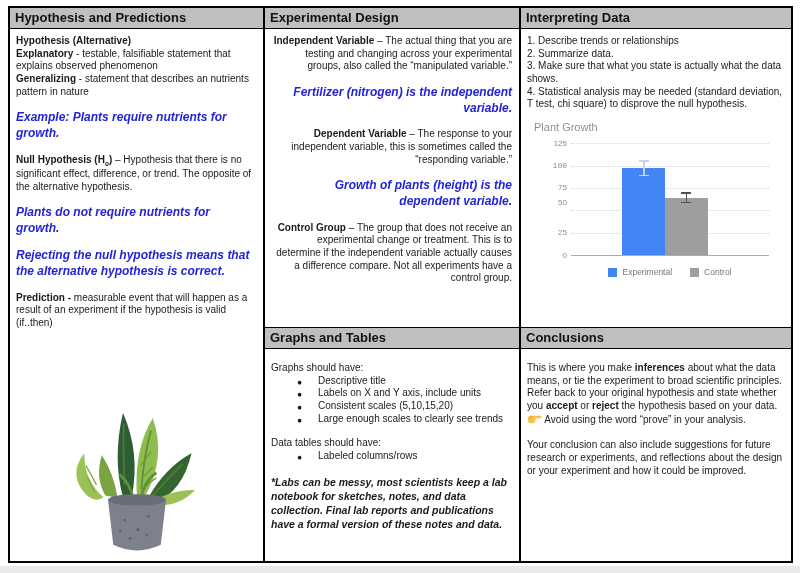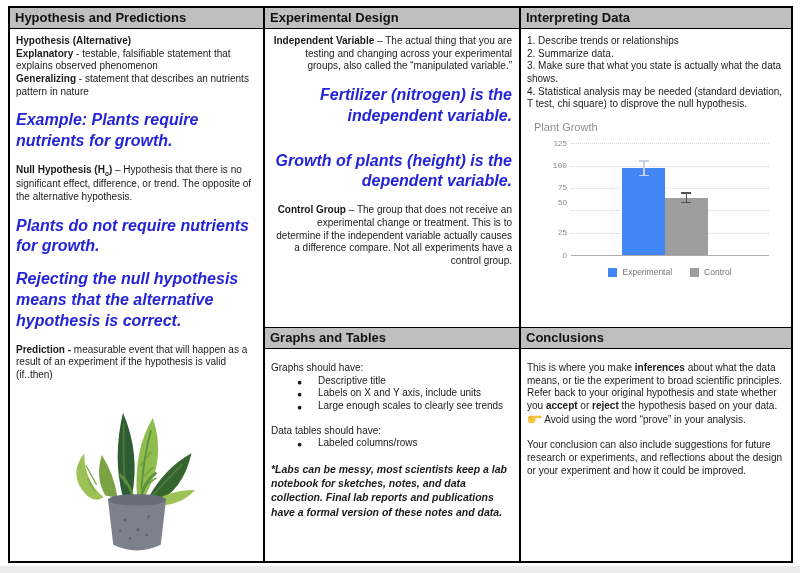--- a/index.html
+++ b/index.html
@@ -14,21 +14,21 @@
         font-weight:700;font-size:13px;color:#111;padding:2px 0 0 5px;box-sizing:border-box;}
   .band.mid{border-top:1px solid #000;height:22px;}
   .cell{padding:6px 7px 4px 6px;box-sizing:border-box;overflow:hidden;}
   .cell-top2{height:298px;flex:0 0 auto;text-align:right;}
   .cell-top3{height:298px;flex:0 0 auto;}
   .cell-fill{flex:1;}
   .blk{font-size:10px;line-height:1.27;color:#1a1a1a;}
   .blk sub{font-size:0.65em;}
   .gap{height:12px;}
   .gap-sm{height:7px;}
-  .blue{color:#2424d6;font-style:italic;font-weight:700;font-size:16px;line-height:1.3;}
+  .blue{color:#2424d6;font-style:italic;font-weight:700;font-size:12px;line-height:1.3;}
   .footnote{font-size:10.5px;font-style:italic;font-weight:700;line-height:1.35;color:#1a1a1a;}
   .bullet{position:relative;padding-left:47px;}
   .bullet::before{content:"●";position:absolute;left:26px;top:2px;font-size:8.5px;}
   .inline-icon{display:inline-block;vertical-align:-1px;}
   
   #plant-wrap{text-align:center;margin-top:6px;}
   
   .chart{position:relative;width:246px;height:172px;margin:10px 0 0 2px;}
   .chart-title{position:absolute;left:5px;top:0;font-size:11px;color:#8f8f8f;}
   .chart-plot{position:absolute;left:42px;top:22px;width:198px;height:112px;}
@@ -96,31 +96,33 @@
     </div>
   </div>
 
   <div class="col" id="col2">
     <div class="band">Experimental Design</div>
     <div class="cell cell-top2">
         <div class="blk"><span style="font-weight: 700;">Independent Variable</span><span> – The actual thing that you are testing and changing across your experimental groups, also called the “manipulated variable.”</span></div>
         <div class="blk gap"></div>
         <div class="blk blue"><span>Fertilizer (nitrogen) is the independent variable.</span></div>
         <div class="blk gap"></div>
+        <div class="blk"><span style="font-weight: 700;">Dependent Variable</span><span> – The response to your independent variable, this is sometimes called the “responding variable.”</span></div>
         <div class="blk gap"></div>
         <div class="blk blue"><span>Growth of plants (height) is the dependent variable.</span></div>
         <div class="blk gap"></div>
         <div class="blk"><span style="font-weight: 700;">Control Group</span><span> – The group that does not  receive an experimental change or treatment. This is to determine if the independent variable actually causes a difference compare.  Not all experiments have a control group.</span></div>
       </div>
     <div class="band mid">Graphs and Tables</div>
     <div class="cell cell-fill">
         <div class="blk gap-sm"></div>
         <div class="blk"><span>Graphs should have:</span></div>
         <div class="blk bullet"><span>Descriptive title</span></div>
         <div class="blk bullet"><span>Labels on X and Y axis, include units</span></div>
+        <div class="blk bullet"><span>Consistent scales (5,10,15,20)</span></div>
         <div class="blk bullet"><span>Large enough scales to clearly see trends</span></div>
         <div class="blk gap"></div>
         <div class="blk"><span>Data tables should have:</span></div>
         <div class="blk bullet"><span>Labeled columns/rows</span></div>
         <div class="blk gap"></div>
         <div class="blk footnote"><span>*Labs can be messy, most scientists keep a lab notebook for sketches, notes, and data collection.  Final lab reports and publications have a formal version of these notes and data.</span></div>
       </div>
   </div>
 
   <div class="col" id="col3">

